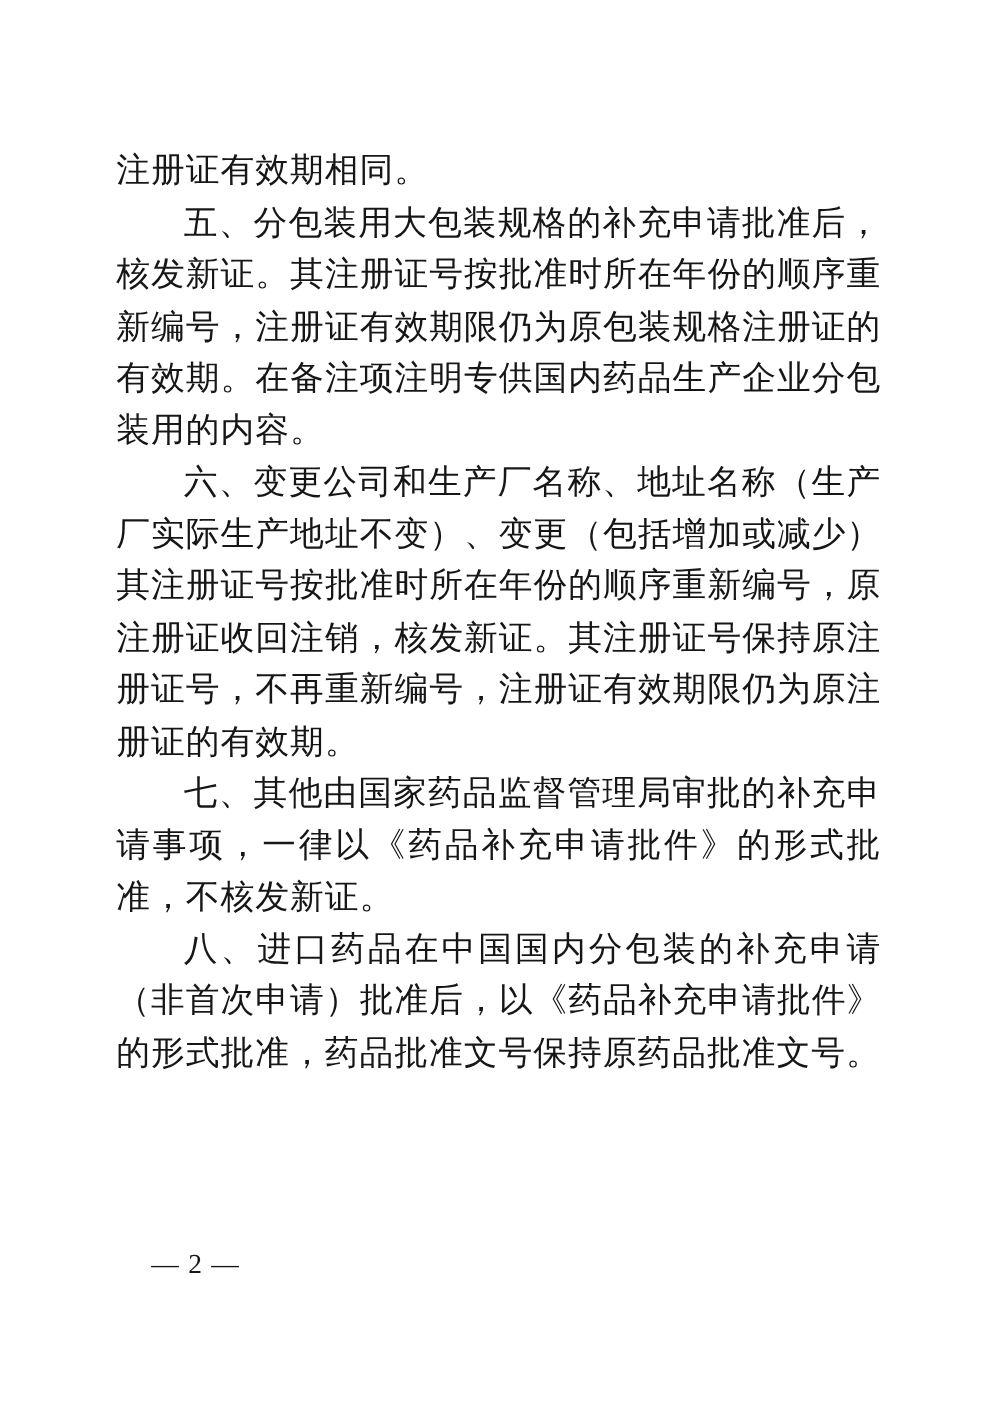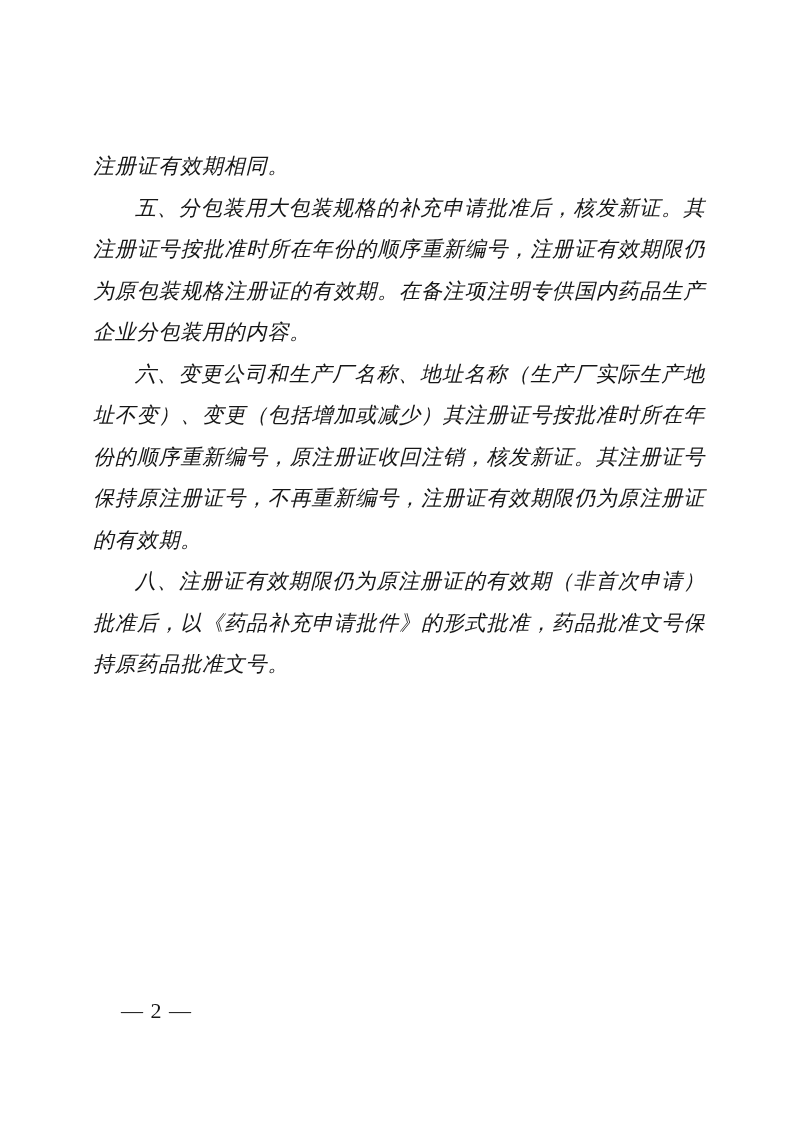--- a/index.html
+++ b/index.html
@@ -16,28 +16,27 @@
   }
   .page {
     position: relative;
     width: 793px;
     height: 1122px;
     background: #ffffff;
   }
   .content {
     position: absolute;
     left: 93px;
-    top: 146px;
+    top: 116px;
     width: 612px;
-    font-size: 21px;
+    font-size: 27px;
     line-height: 41.5px;
     text-align: justify;
     text-justify: inter-ideograph;
     letter-spacing: 0.8px;
-    font-style: italic;
   }
   .content p {
     margin: 0;
     padding: 0;
   }
   .content p.indent {
     text-indent: 2em;
   }
   .footer {
     position: absolute;
@@ -51,17 +50,18 @@
   }
 </style>
 </head>
 <body>
 
 <div class="page">
   <div class="content">
     <p>注册证有效期相同。</p>
     <p class="indent">五、分包装用大包装规格的补充申请批准后，核发新证。其注册证号按批准时所在年份的顺序重新编号，注册证有效期限仍为原包装规格注册证的有效期。在备注项注明专供国内药品生产企业分包装用的内容。</p>
     <p class="indent">六、变更公司和生产厂名称、地址名称（生产厂实际生产地址不变）、变更（包括增加或减少）其注册证号按批准时所在年份的顺序重新编号，原注册证收回注销，核发新证。其注册证号保持原注册证号，不再重新编号，注册证有效期限仍为原注册证的有效期。</p>
-    <p class="indent">八、注册证有效期限仍为原注册证的有效期（非首次申请）批准后，以《药品补充申请批件》的形式批准，药品批准文号保持原药品批准文号。</p>
+    <p class="indent">七、其他由国家药品监督管理局审批的补充申请事项，一律以《药品补充申请批件》的形式批准，不核发新证。</p>
+    <p class="indent">八、进口药品在中国国内分包装的补充申请（非首次申请）批准后，以《药品补充申请批件》的形式批准，药品批准文号保持原药品批准文号。</p>
   </div>
 
   <div class="footer">— 2 —</div>
 </div>
 
 </body></html>

